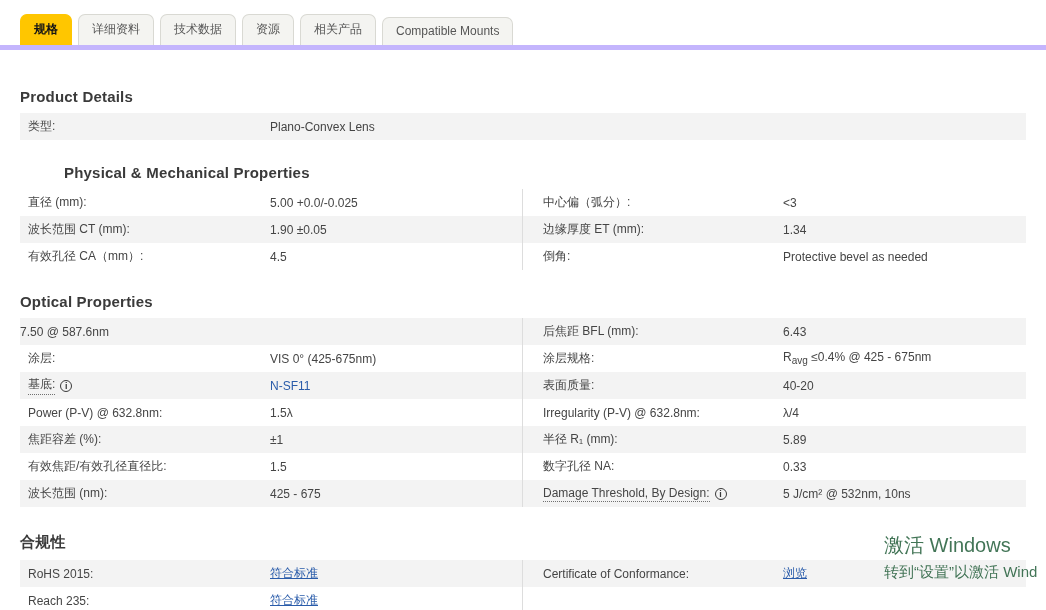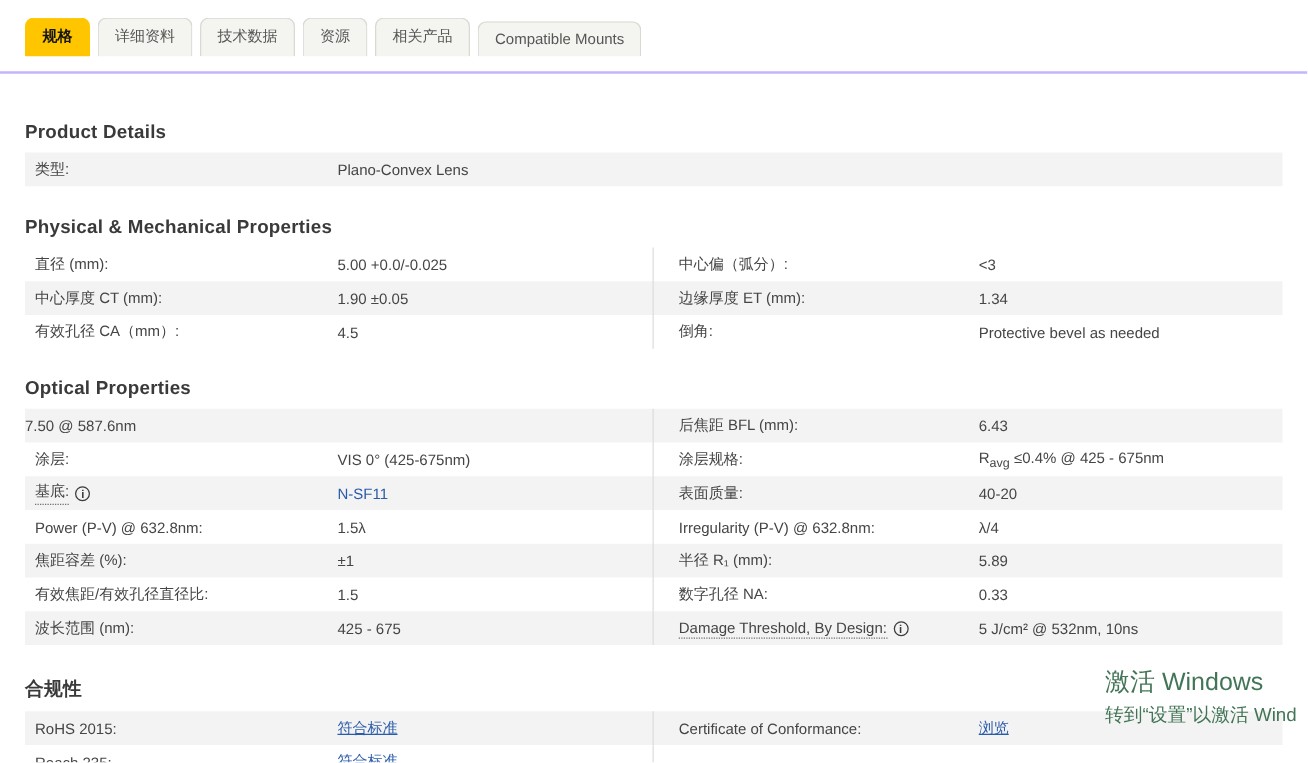--- a/index.html
+++ b/index.html
@@ -1,29 +1,29 @@
 <!DOCTYPE html>
 <html><head>
 <meta charset="utf-8">
 <style>
   * { margin:0; padding:0; box-sizing:border-box; }
   body { background:#fff; font-family:"Liberation Sans","DejaVu Sans",sans-serif; }
   .page { position:relative; width:1046px; height:610px; background:#fff; overflow:hidden; color:#4a4a4a; }
 
   
-  .tabbar { display:flex; align-items:flex-end; gap:6px; padding:14px 0 12px 20px; border-bottom:2px solid #c4b5fd; }
+  .tabbar { display:flex; align-items:flex-end; gap:6px; padding:14px 0 0 20px; border-bottom:5px solid #c4b5fd; }
   .tab { padding:6px 13px 7px; font-size:12px; border-radius:7px 7px 0 0; background:#f4f4f1;
          border:1px solid #d9d9d3; border-bottom:none; color:#565656; cursor:pointer; white-space:nowrap; }
   .tab.active { background:#ffc600; border-color:#ffc600; color:#151515; font-weight:700; }
 
   
   .content { padding:0 20px; }
   .section-title { font-size:15px; font-weight:700; color:#3a3a3a; letter-spacing:.2px; }
   .mt-product { margin-top:38px; }
-  .mt-physical { margin-top:24px; }
+  .mt-physical { margin-top:24px;margin-left:44px; }
   .mt-optical { margin-top:23px; }
   .mt-compliance { margin-top:26px; }
 
   .spec-table { margin-top:8px; }
   .spec-row { display:flex; min-height:27px; font-size:12px; }
   .spec-row.gray { background:#f3f3f3; }
   .cell { width:50%; display:flex; align-items:center; }
   .cell.full { width:100%; }
   .cell.l { border-right:1px solid #ddd; }
   .cell.r { padding-left:20px; }
@@ -78,21 +78,21 @@
           <span class="lbl">直径 (mm):</span>
           <span class="val">5.00 +0.0/-0.025</span>
         </div>
         <div class="cell r">
           <span class="lbl">中心偏（弧分）:</span>
           <span class="val">&lt;3</span>
         </div>
       </div>
       <div class="spec-row gray">
         <div class="cell l">
-          <span class="lbl">中心厚度 CT (mm):</span>
+          <span class="lbl">波长范围 CT (mm):</span>
           <span class="val">1.90 ±0.05</span>
         </div>
         <div class="cell r">
           <span class="lbl">边缘厚度 ET (mm):</span>
           <span class="val">1.34</span>
         </div>
       </div>
       <div class="spec-row">
         <div class="cell l">
           <span class="lbl">有效孔径 CA（mm）:</span>

